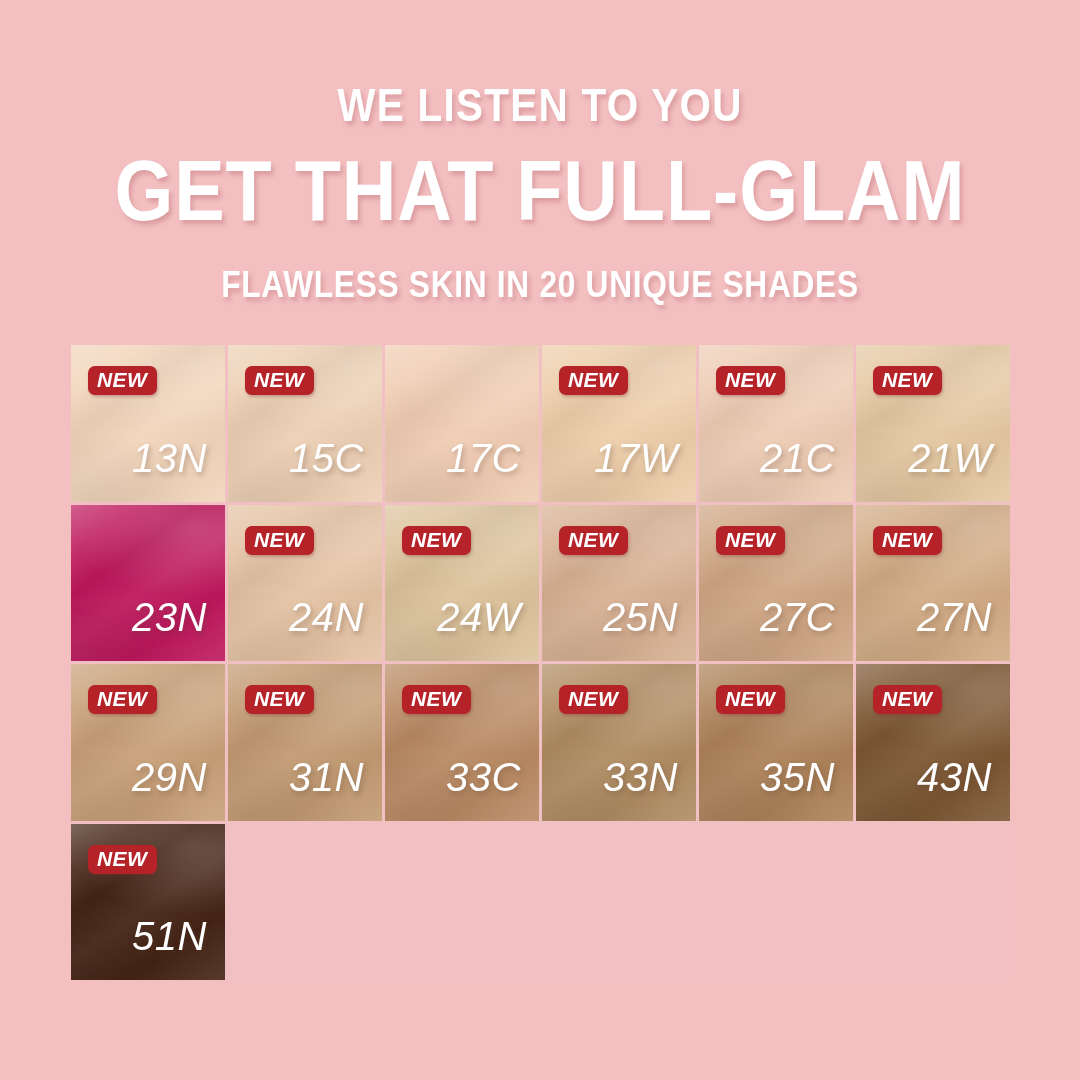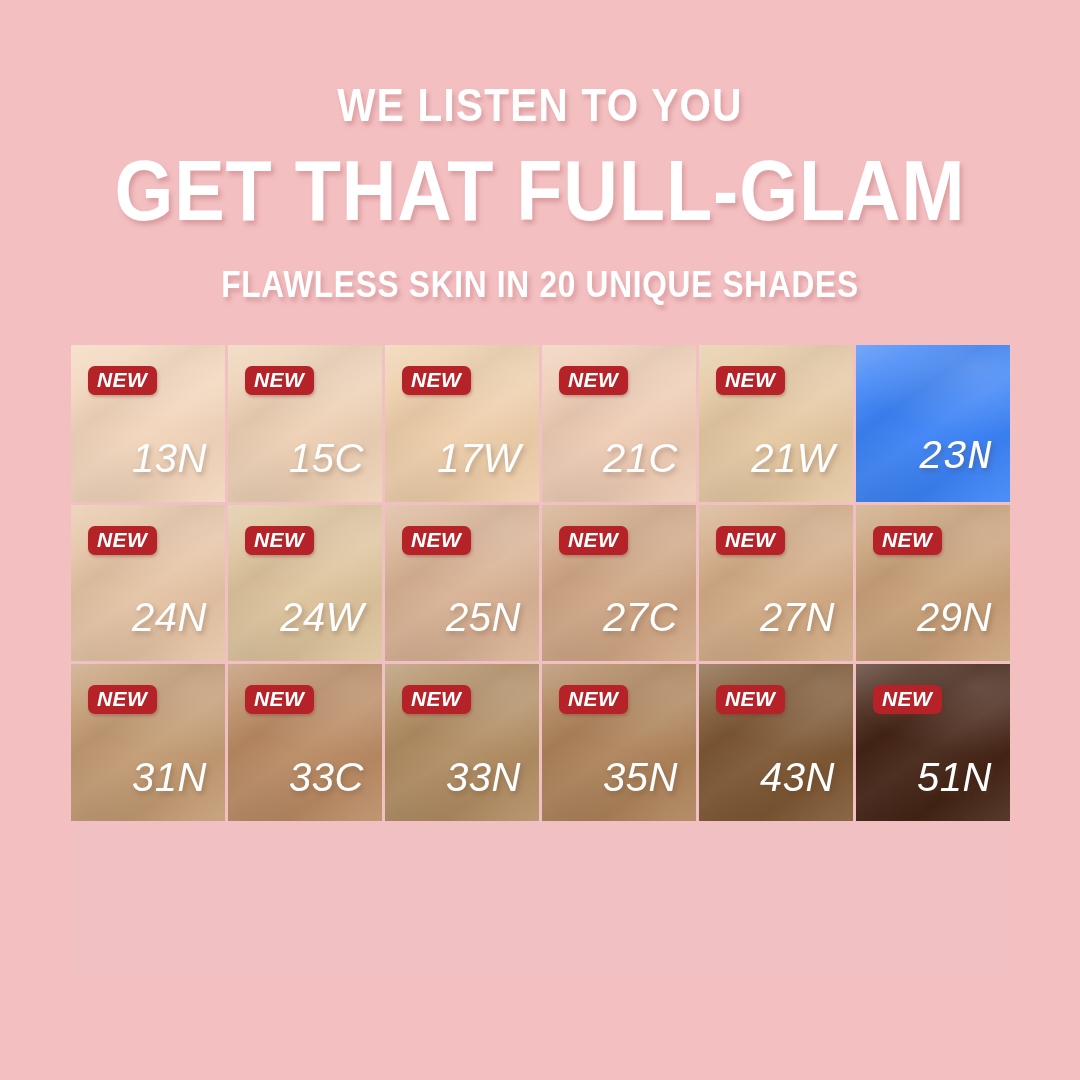--- a/index.html
+++ b/index.html
@@ -151,39 +151,44 @@
         <div class="sheen-b"></div>
         <div class="badge" style="background: rgb(181, 34, 40); color: rgb(255, 255, 255);">NEW</div>
         <div class="code">13N</div>
       </div>
       <div class="swatch" style="background: rgb(237, 208, 180);">
         <div class="sheen-a"></div>
         <div class="sheen-b"></div>
         <div class="badge" style="background: rgb(181, 34, 40); color: rgb(255, 255, 255);">NEW</div>
         <div class="code">15C</div>
       </div>
+      <div class="swatch" style="background: rgb(241, 205, 179);">
+        <div class="sheen-a"></div>
+        <div class="sheen-b"></div>
+        <div class="code">17C</div>
+      </div>
       <div class="swatch" style="background: rgb(238, 206, 170);">
         <div class="sheen-a"></div>
         <div class="sheen-b"></div>
         <div class="badge" style="background: rgb(181, 34, 40); color: rgb(255, 255, 255);">NEW</div>
         <div class="code">17W</div>
       </div>
       <div class="swatch" style="background: rgb(238, 204, 180);">
         <div class="sheen-a"></div>
         <div class="sheen-b"></div>
         <div class="badge" style="background: rgb(181, 34, 40); color: rgb(255, 255, 255);">NEW</div>
         <div class="code">21C</div>
       </div>
       <div class="swatch" style="background: rgb(229, 200, 162);">
         <div class="sheen-a"></div>
         <div class="sheen-b"></div>
         <div class="badge" style="background: rgb(181, 34, 40); color: rgb(255, 255, 255);">NEW</div>
         <div class="code">21W</div>
       </div>
-      <div class="swatch" style="background: #3b82f6; font-family: Liberation Mono, monospace;">
+      <div class="swatch" style="background: #be185d;">
         <div class="sheen-a"></div>
         <div class="sheen-b"></div>
         <div class="code">23N</div>
       </div>
       <div class="swatch" style="background: rgb(229, 195, 164);">
         <div class="sheen-a"></div>
         <div class="sheen-b"></div>
         <div class="badge" style="background: rgb(181, 34, 40); color: rgb(255, 255, 255);">NEW</div>
         <div class="code">24N</div>
       </div>

